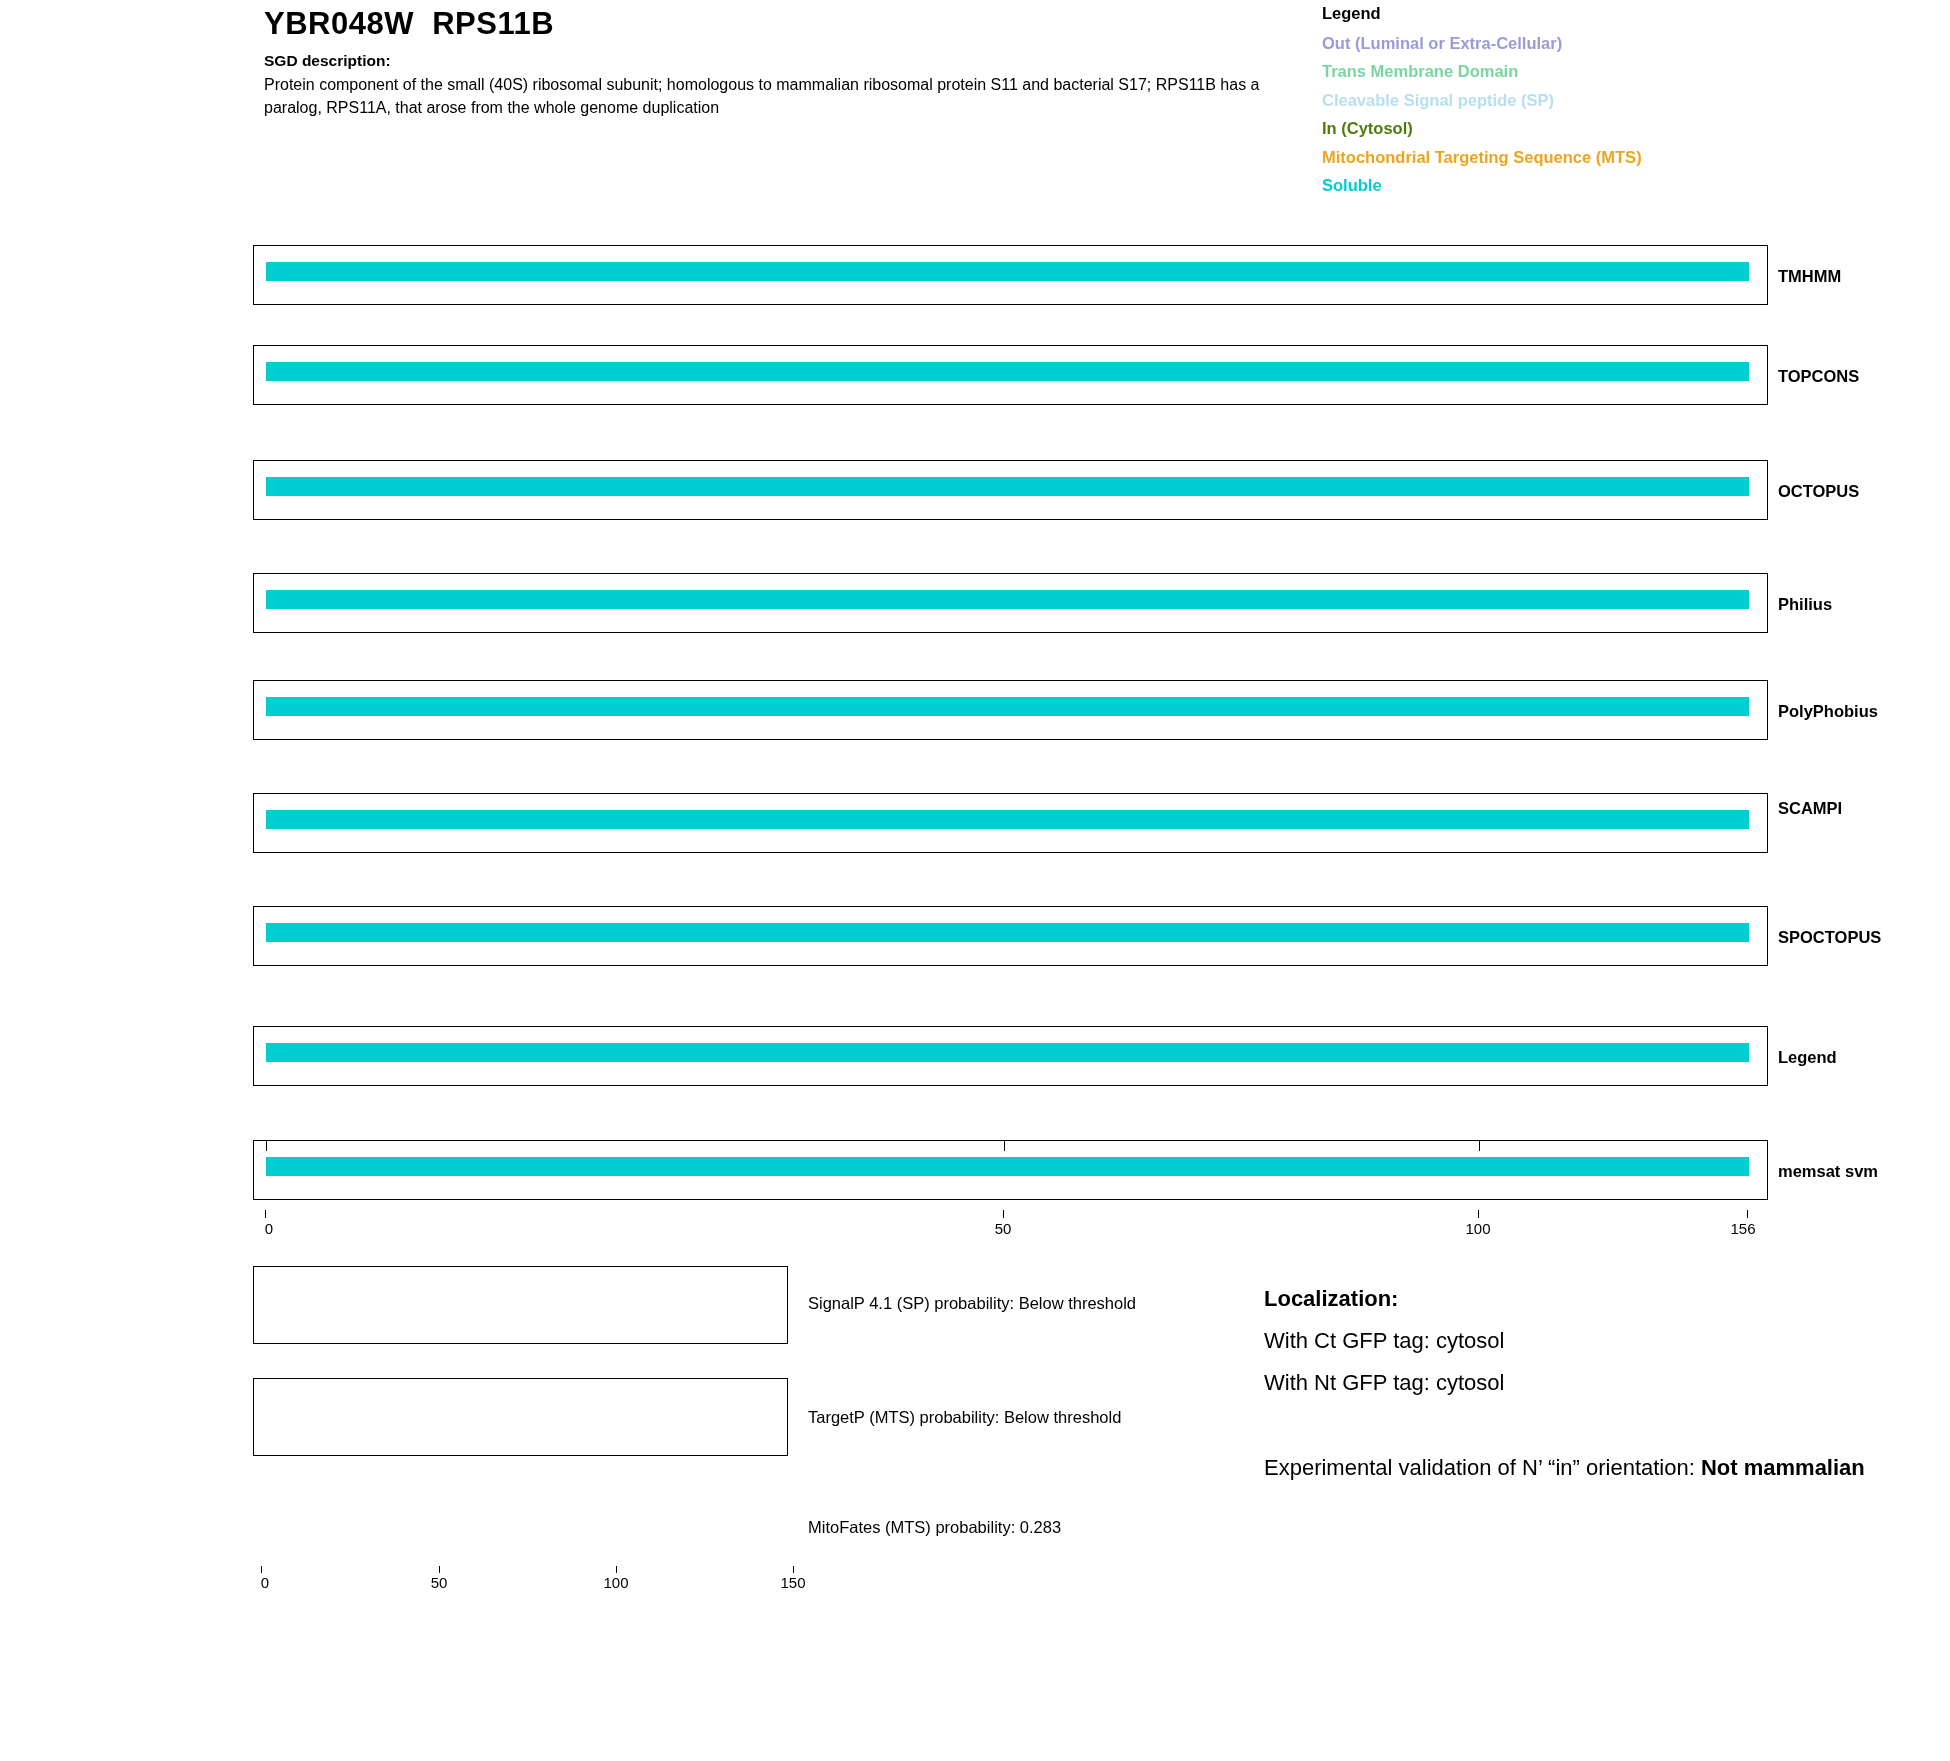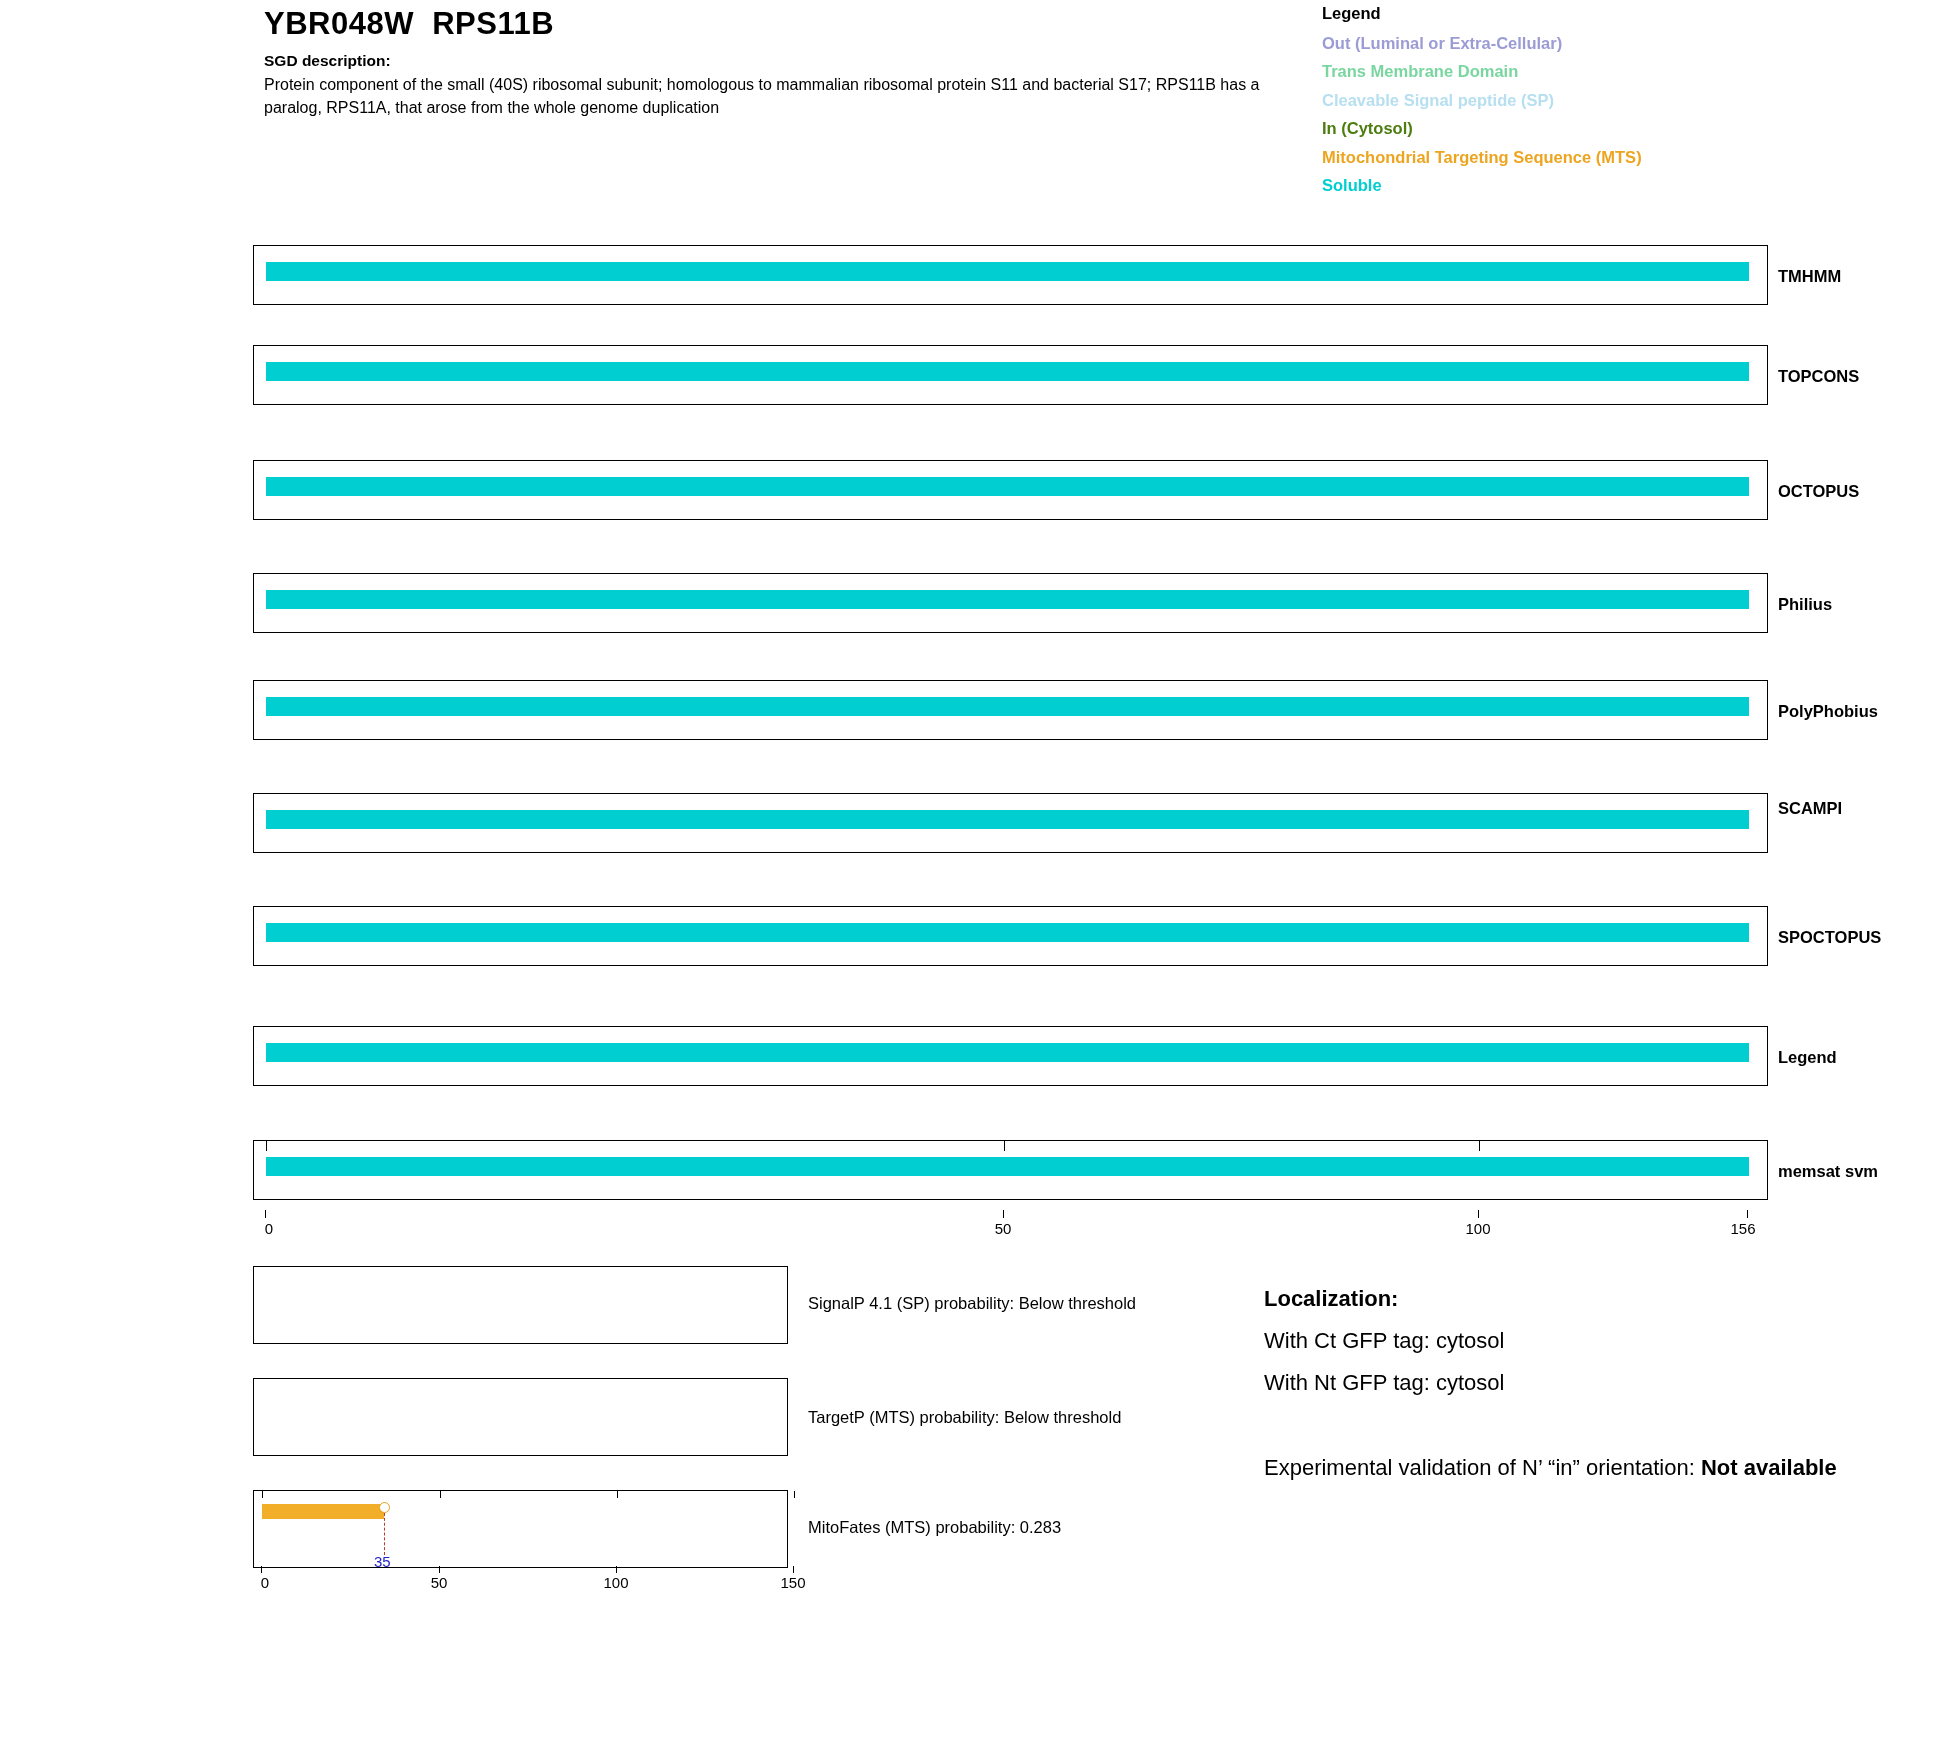--- a/index.html
+++ b/index.html
@@ -317,47 +317,37 @@
     <div class="axis-tick-label" style="left:1225px;">100</div>
     <div class="axis-tick-label" style="left:1490px;">156</div>
   </div>
 
   <div class="prob-box" style="top:1266px"></div>
   <div class="prob-text" style="top:1294px">SignalP 4.1 (SP) probability: Below threshold</div>
 
   <div class="prob-box" style="top:1378px"></div>
   <div class="prob-text" style="top:1408px">TargetP (MTS) probability: Below threshold</div>
 
-  <div class="prob-box" style="top:1490px">
-    <div style="position:absolute; left:8px; top:0; width:1px; height:7px; background:#000;"></div>
-    <div style="position:absolute; left:186px; top:0; width:1px; height:7px; background:#000;"></div>
-    <div style="position:absolute; left:363px; top:0; width:1px; height:7px; background:#000;"></div>
-    <div style="position:absolute; left:540px; top:0; width:1px; height:7px; background:#000;"></div>
-    <div id="mito-bar"></div>
-    <div id="mito-marker"></div>
-    <div id="mito-dashed"></div>
-    <div id="mito-dashed-label">35</div>
-  </div>
   <div class="prob-text" style="top:1518px">MitoFates (MTS) probability: 0.283</div>
 
   <div id="mito-axis">
     <div class="mini-tick" style="left:8px;"></div>
     <div class="mini-tick" style="left:186px;"></div>
     <div class="mini-tick" style="left:363px;"></div>
     <div class="mini-tick" style="left:540px;"></div>
     <div class="mini-tick-label" style="left:12px;">0</div>
     <div class="mini-tick-label" style="left:186px;">50</div>
     <div class="mini-tick-label" style="left:363px;">100</div>
     <div class="mini-tick-label" style="left:540px;">150</div>
   </div>
 
   <div id="info">
     <div class="heading info-line">Localization:</div>
     <div class="info-line">With Ct GFP tag: cytosol</div>
     <div class="info-line">With Nt GFP tag: cytosol</div>
     <div class="gap"></div>
     <div class="gap"></div>
     <div class="info-line">
-      <span>Experimental validation of N’ “in” orientation: </span><span class="bold">Not available</span>
+      <span>Experimental validation of N’ “in” orientation: </span><span class="bold">Not mammalian</span>
     </div>
   </div>
 
 </div>
 
 </body></html>

